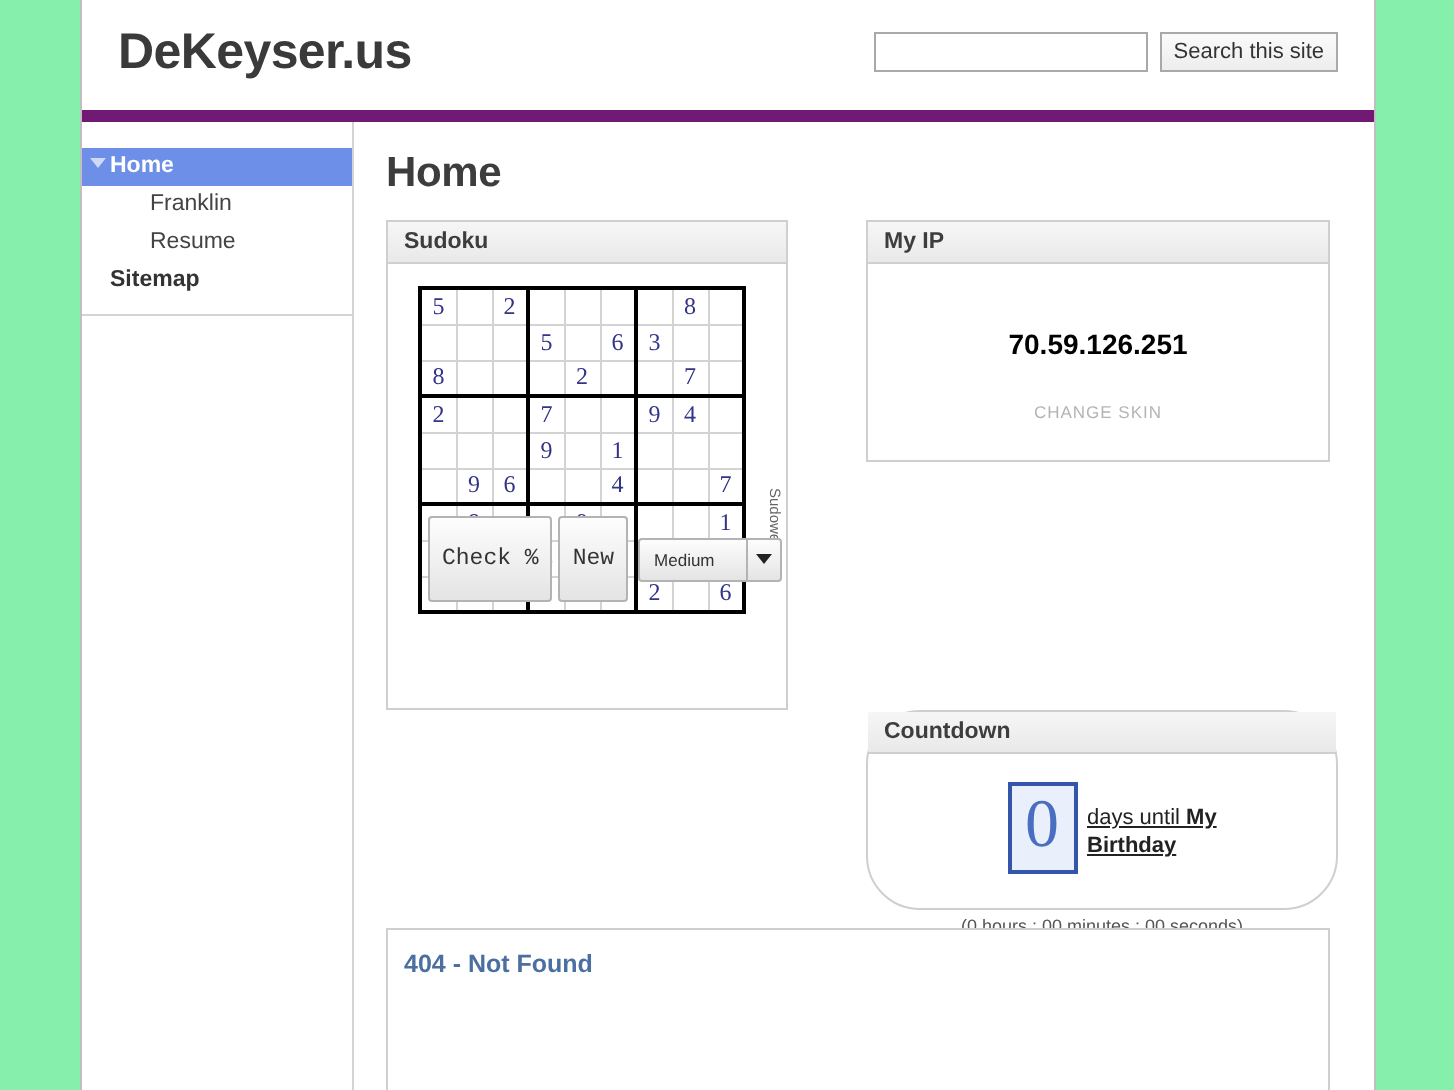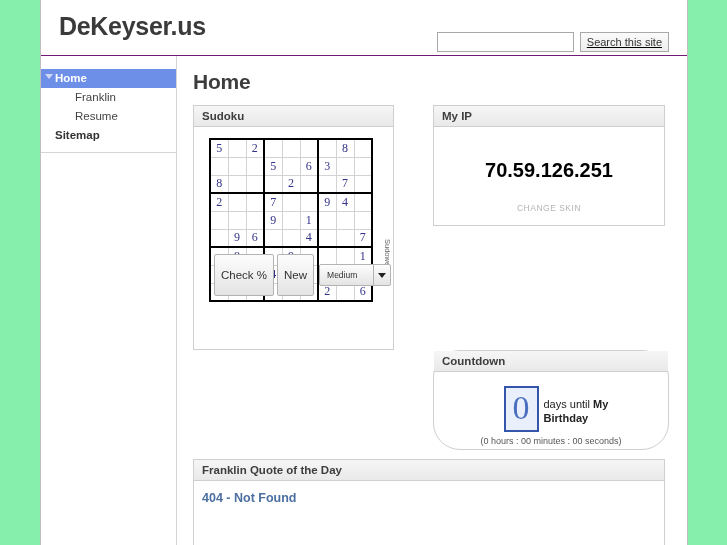--- a/index.html
+++ b/index.html
@@ -32,22 +32,22 @@
   #site-title {
     position: absolute;
     left: 18px; top: 12px;
     font-size: 25px;
     font-weight: bold;
     color: #3a3a3a;
     letter-spacing: -0.3px;
   }
   #search-wrap {
     position: absolute;
-    right: 18px; top: 32px;
-    display: flex; align-items: flex-start; gap: 6px; text-decoration: underline;
+    right: 18px; top: 16px;
+    display: flex; align-items: flex-start; gap: 6px;
   }
   #search-input {
     width: 137px; height: 20px;
     border: 1px solid #a9a9a9;
     background: #fff;
     font-family: "Liberation Sans", sans-serif;
     font-size: 11px;
     padding: 1px 3px;
     outline: none;
     color: #222;
@@ -62,21 +62,21 @@
     border: 1px solid #a9a9a9;
     cursor: pointer;
     white-space: nowrap;
     line-height: 18px;
   }
   
   #columns {
     position: absolute;
     left: 0; top: 55px; right: 0; bottom: 0;
     display: flex;
-    border-top: 1px solid #701a75;
+    border-top: 6px solid #701a75;
     justify-content: flex-end;
   }
   
   #sidebar {
     width: 136px;
     flex: 0 0 136px;
     border-right: 1px solid #d4d4d4;
     padding-top: 13px;
     background: #fff;
   }
@@ -171,21 +171,21 @@
     color: #666;
     writing-mode: vertical-rl;
     letter-spacing: 0px;
   }
   #sudoku-controls {
     position: absolute;
     left: 20px; bottom: 6px;
     display: flex; align-items: center; gap: 3px;
   }
   .sud-btn {
-    font-family: Liberation Sans, sans-serif;
+    font-family: Liberation Mono, monospace;
     font-size: 11.5px;
     color: #333;
     background: linear-gradient(#fdfdfd, #e4e4e4);
     border: 1px solid #b3b3b3;
     border-radius: 2px;
     padding: 14px 6px;
     cursor: pointer;
     white-space: nowrap;
   }
   #sud-select {
@@ -211,21 +211,21 @@
     width: 0; height: 0;
     border-left: 4px solid transparent;
     border-right: 4px solid transparent;
     border-top: 5px solid #222;
   }
 
   
   #panel-myip { left: 256px; top: 49px; width: 232px; height: 121px; }
   #myip-value {
     text-align: center;
-    font-size: 20px;
+    font-size: 14px;
     font-weight: bold;
     color: #000;
     margin-top: 26px;
   }
   #myip-skin {
     text-align: center;
     font-size: 8.5px;
     color: #b4b4b4;
     letter-spacing: 0.5px;
     margin-top: 21px;
@@ -248,27 +248,28 @@
     line-height: 38px;
     font-family: "Liberation Serif", serif;
     padding: 1px 7px 3px 7px;
   }
   #countdown-text {
     font-size: 11px;
     color: #222;
     line-height: 14px;
     padding: 11px 0 0 5px;
     max-width: 86px;
+    text-decoration: underline;
   }
   #countdown-text b { font-weight: bold; }
   #countdown-sub {
     text-align: center;
     font-size: 9px;
     color: #555;
-    margin-top: 4px;
+    margin-top: 21px;
   }
 
   
   #panel-franklin { left: 16px; top: 403px; width: 472px; height: 140px; }
   #franklin-quote {
     font-size: 12.5px;
     font-weight: bold;
     color: #4a6fa0;
     padding: 4px 2px;
   }
@@ -444,21 +445,20 @@
           <div class="panel-body">
             <div id="countdown-row">
               <div id="countdown-number">0</div>
               <div id="countdown-text"><span>days until </span><b>My Birthday</b></div>
             </div>
             <div id="countdown-sub">(0 hours : 00 minutes : 00 seconds)</div>
           </div>
         </div>
 
         <div class="panel" id="panel-franklin">
-          <div class="panel-header">Franklin Quote of the Day</div>
           <div class="panel-body">
             <div id="franklin-quote">404 - Not Found</div>
           </div>
         </div>
 
       </div>
     </div>
   </div>
 </div>
 

